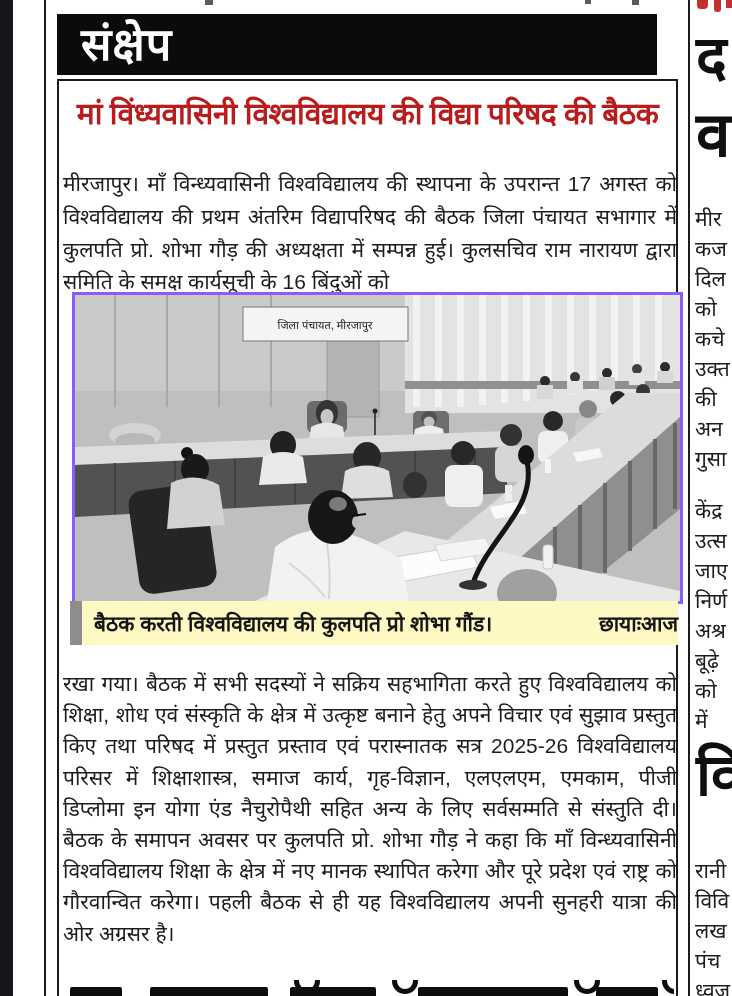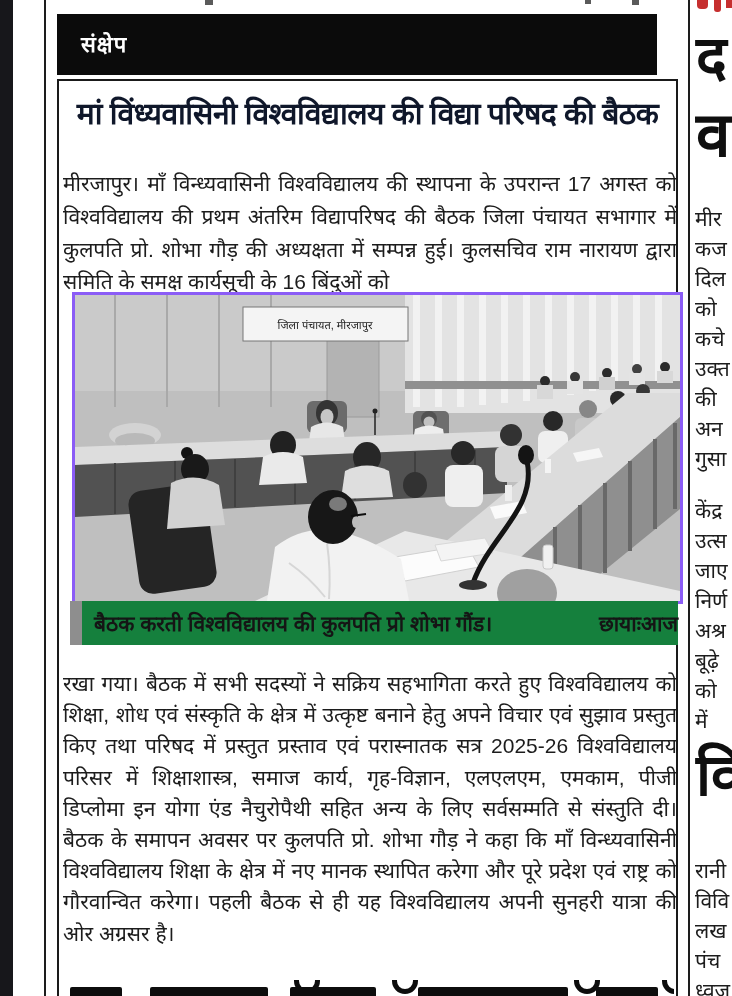--- a/index.html
+++ b/index.html
@@ -10,46 +10,46 @@
   }
   .abs{position:absolute;}
   
   .left-strip{left:0;top:0;width:13px;height:996px;background:#17171b;}
   .col-rule{top:0;width:2px;height:996px;background:#1d1d1d;}
   .rule-left{left:44px;}
   .rule-right{left:688px;}
   
   .section-bar{
     left:57px;top:14px;width:600px;height:61px;background:#0b0b0b;
-    color:#ffffff;font-size:22px;font-weight:bold;line-height:61px;
+    color:#ffffff;font-size:45px;font-weight:bold;line-height:61px;
     padding-left:24px;box-sizing:border-box;letter-spacing:1px;
   }
   
   .article-box{
     left:57px;top:79px;width:621px;height:950px;
     border:2px solid #1a1a1a;box-sizing:border-box;background:#fff;
   }
   .headline{
     left:60px;top:94px;width:615px;text-align:center;
-    font-size:30px;font-weight:bold;color:#0f172a;line-height:1.35;
+    font-size:30px;font-weight:bold;color:#b91c1c;line-height:1.35;
     letter-spacing:-0.5px;
   }
   .bodytext{
     width:614px;left:63px;
     font-size:21px;line-height:32.8px;color:#1c1c1c;
     text-align:justify;overflow:hidden;
   }
   .para1{top:168px;height:132px;}
   .para2{top:668px;height:312px;line-height:31.2px;}
   
   .photo-frame{left:72px;top:292px;width:605px;height:306px;border:3px solid #8b5cf6;box-sizing:content-box;}
   .photo-frame svg{display:block;filter:grayscale(1);}
   
   .caption-bar{
-    left:70px;top:601px;width:608px;height:44px;background:#15803d;
+    left:70px;top:601px;width:608px;height:44px;background:#fef9c3;
     display:flex;align-items:center;
   }
   .caption-accent{width:12px;height:44px;background:#8e8e8e;flex:none;}
   .caption-text{font-size:21px;font-weight:bold;color:#151515;padding-left:12px;white-space:nowrap;}
   .caption-credit{font-size:21px;font-weight:bold;color:#151515;margin-left:auto;white-space:nowrap;}
   
   .rc-big{left:696px;font-size:58px;font-weight:bold;color:#0f0f0f;line-height:1;white-space:nowrap;}
   .rc-list{left:695px;width:60px;font-size:21px;color:#1c1c1c;}
   .rc-list div{line-height:30px;white-space:nowrap;}
   

